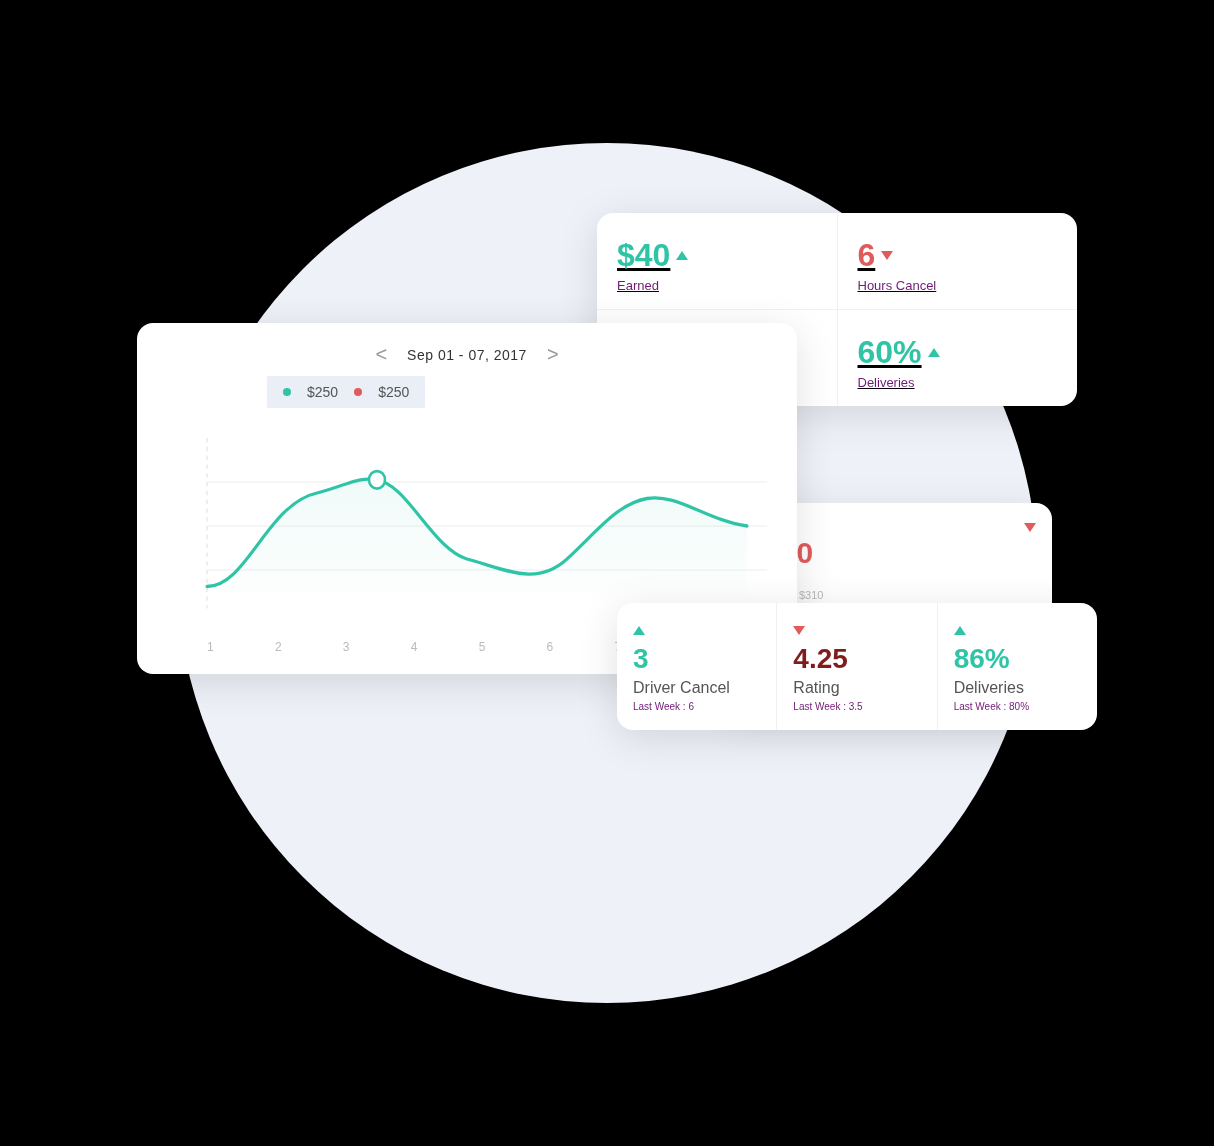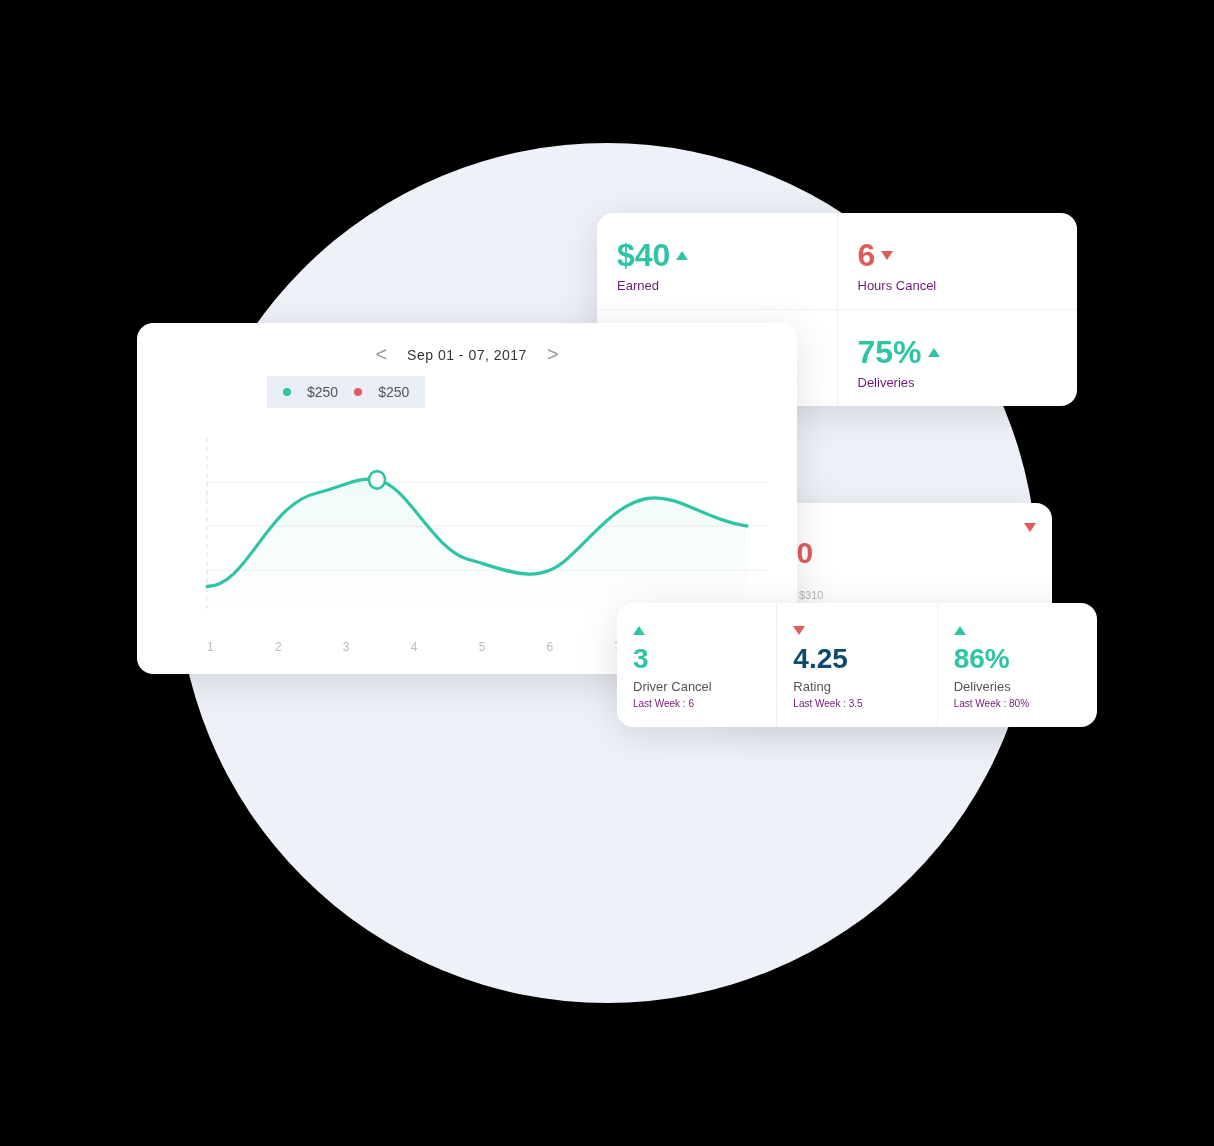--- a/index.html
+++ b/index.html
@@ -78,20 +78,21 @@
     .stats-row {
       display: flex;
       border-bottom: 1px solid #f0f0f0;
     }
 
     .stat-cell {
       flex: 1;
       padding: 24px 28px 16px 20px;
       border-right: 1px solid #f0f0f0;
       text-align: left;
+      text-decoration: underline;
     }
     .stat-cell:last-child { border-right: none; }
 
     .stat-value {
       font-size: 32px;
       font-weight: 600;
       display: flex;
       align-items: center;
       gap: 6px;
     }
@@ -205,21 +206,21 @@
     .bottom-stat-cell:last-child { border-right: none; }
 
     .bottom-stat-value {
       font-size: 28px;
       font-weight: 600;
       display: flex;
       align-items: center;
       gap: 6px;
     }
     .bottom-stat-label {
-      font-size: 13px;
+      font-size: 16px;
       color: #555;
       font-weight: 500;
       margin-top: 4px;
     }
     .bottom-stat-sub {
       font-size: 10px;
       color: #701a75;
       margin-top: 4px;
     }
 
@@ -295,21 +296,21 @@
     <div class="stats-row" style="border-bottom:none;">
       <div class="stat-cell">
         <div class="stat-value red">
           <span>3.5</span>
           <span class="arrow-down"></span>
         </div>
         <div class="stat-label">Rating</div>
       </div>
       <div class="stat-cell">
         <div class="stat-value green">
-          <span>75%</span>
+          <span>60%</span>
           <span class="arrow-up-green"></span>
         </div>
         <div class="stat-label">Deliveries</div>
       </div>
     </div>
   </div>
 
   <div class="chart-card">
     
     <div class="chart-header">
@@ -395,21 +396,21 @@
           <span class="arrow-up-green"></span>
         </div>
         <div class="bottom-stat-value green" style="color:#2ec4a5;">3</div>
         <div class="bottom-stat-label">Driver Cancel</div>
         <div class="bottom-stat-sub">Last Week : 6</div>
       </div>
       <div class="bottom-stat-cell">
         <div style="margin-bottom:4px;">
           <span class="arrow-down"></span>
         </div>
-        <div class="bottom-stat-value red" style="color:#0c4a6e;">4.25</div>
+        <div class="bottom-stat-value red" style="color:#7f1d1d;">4.25</div>
         <div class="bottom-stat-label">Rating</div>
         <div class="bottom-stat-sub">Last Week : 3.5</div>
       </div>
       <div class="bottom-stat-cell">
         <div style="margin-bottom:4px;">
           <span class="arrow-up-green"></span>
         </div>
         <div class="bottom-stat-value green" style="color:#2ec4a5;">86%</div>
         <div class="bottom-stat-label">Deliveries</div>
         <div class="bottom-stat-sub">Last Week : 80%</div>

